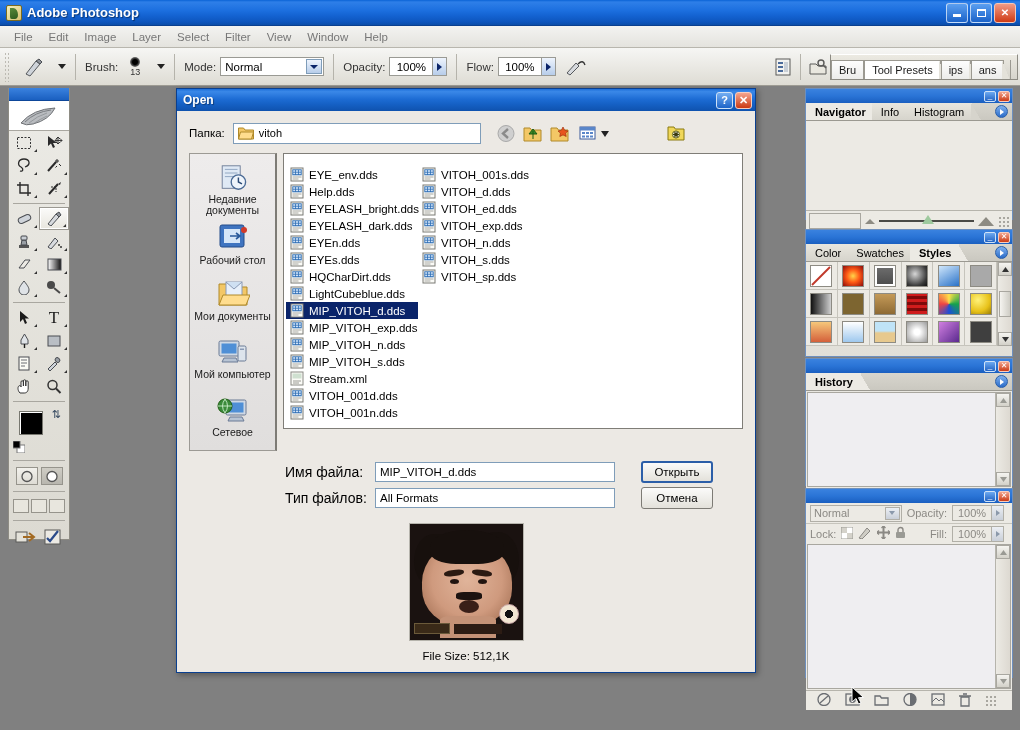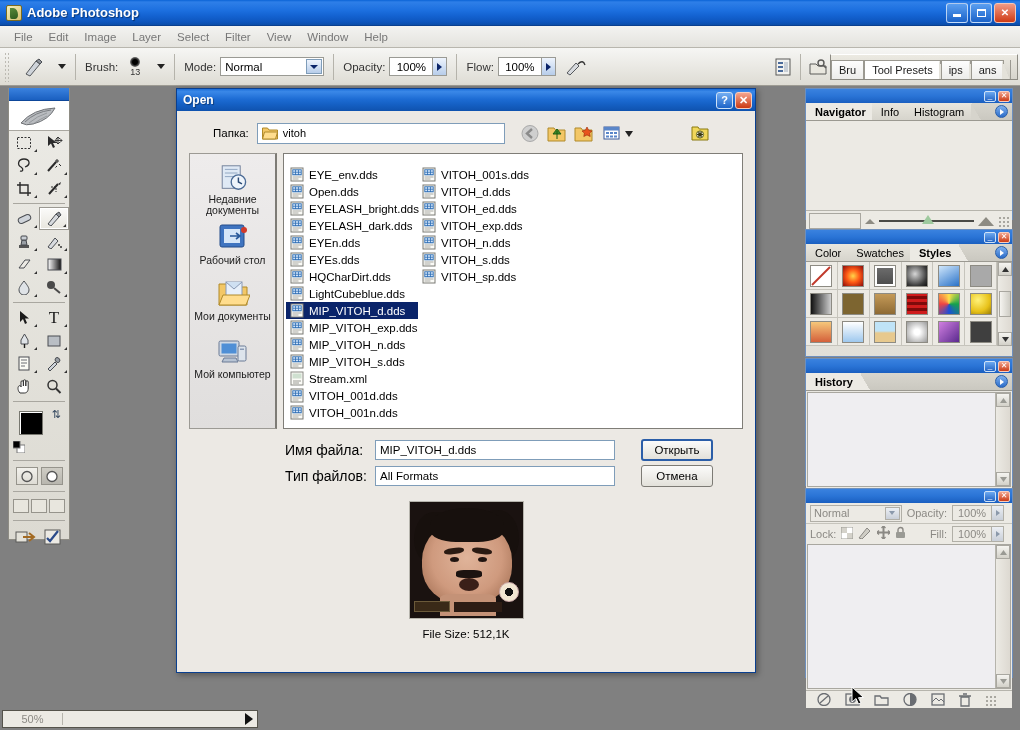--- a/index.html
+++ b/index.html
@@ -273,21 +273,21 @@
   .dlg-title-text { color:#fff;font-weight:bold;font-size:12px;text-shadow:1px 1px 1px rgba(0,0,0,.4); flex:1; }
   .dlg-btns { display:flex; gap:2px; margin-right:3px; }
   .dlg-b {
     width:17px;height:17px;border:1px solid #cfe2f7;border-radius:3px;
     display:flex;align-items:center;justify-content:center;color:#fff;font-size:11px;font-weight:bold;
     background: linear-gradient(180deg,#74aef2,#1e64c8);
   }
   .dlg-b.x { background: linear-gradient(180deg,#f4a58e,#cb3a14); border-color:#f8cdbe; }
   .dlg-body { padding:10px 12px 0 12px; }
   .look-row { display:flex; align-items:center; gap:8px; height:24px; }
-  .look-lbl { font-size:11.5px;color:#000;margin-left:24px; }
+  .look-lbl { font-size:11.5px;color:#000; }
   .look-combo {
     width:248px;height:21px;background:#fff;border:1px solid #7f9db9;
     display:flex;align-items:center;gap:5px;padding-left:4px;position:relative;
   }
   .look-combo .cbtn { right:1px; top:1px; width:17px; height:17px; }
   .tb-icons { display:flex;align-items:center;gap:4px; margin-left:6px; }
   .tbi { width:23px;height:21px;display:flex;align-items:center;justify-content:center; }
 
   .main-row { display:flex; margin-top:8px; gap:6px; }
   .places {
@@ -943,27 +943,20 @@
             </svg></div>
         <div><svg width="12" height="14">
               <path d="M2 4 h8 v9 H2 Z" fill="none" stroke="#6a6d72" stroke-width="1.3"></path>
               <path d="M0 3 h12 M4 1 h4" stroke="#6a6d72" stroke-width="1.3"></path>
             </svg></div>
         <div class="res-grip"></div>
       </div>
     </div>
   </div>
 
-  <div class="statusbar">
-    <div class="sb-inner">
-      <div class="sb-zoom">50%</div>
-      <div class="sb-info"></div>
-      <div class="sb-arrow"></div>
-    </div>
-  </div>
 
   <div class="dialog">
     <div class="dlg-title">
       <div class="dlg-title-text">Open</div>
       <div class="dlg-btns">
         <div class="dlg-b">?</div>
         <div class="dlg-b x">✕</div>
       </div>
     </div>
 
@@ -1055,20 +1048,30 @@
           <div class="place">
             <svg width="34" height="28" viewBox="0 0 34 28">
                 <rect x="3" y="3" width="20" height="15" rx="1.5" fill="#cfd8e4" stroke="#6a7a95"></rect>
                 <rect x="5.5" y="5.5" width="15" height="10" fill="#4f8fd6"></rect>
                 <path d="M8 20 h12 l2 4 H6 Z" fill="#b8c4d4" stroke="#6a7a95"></path>
                 <rect x="22" y="8" width="8" height="15" rx="1.5" fill="#dde4ec" stroke="#6a7a95"></rect>
                 <rect x="24" y="10.5" width="4" height="1.5" fill="#8a9ab5"></rect>
               </svg>
             <div class="place-lbl">Мой компьютер</div>
           </div>
+          <div class="place">
+            <svg width="34" height="28" viewBox="0 0 34 28">
+                <rect x="10" y="4" width="20" height="15" rx="1.5" fill="#cfd8e4" stroke="#6a7a95"></rect>
+                <rect x="12.5" y="6.5" width="15" height="10" fill="#4f8fd6"></rect>
+                <path d="M14 21 h12 l2 4 H12 Z" fill="#b8c4d4" stroke="#6a7a95"></path>
+                <circle cx="9" cy="10" r="7" fill="#3a8a3a" stroke="#1f5c12"></circle>
+                <path d="M2 10 h14 M9 3 q5 7 0 14 M9 3 q-5 7 0 14" fill="none" stroke="#bfe6bf" stroke-width="1"></path>
+              </svg>
+            <div class="place-lbl">Сетевое</div>
+          </div>
         </div>
 
         <div class="filelist">
           <div class="fl-cols">
             <div class="fl-col" id="fl-col1">
                 <div class="fl-item">
                   <svg class="ficon" viewBox="0 0 14 15">
                     <rect x="1" y="1" width="12" height="13" fill="#fbfbf7" stroke="#7a7a74"></rect>
                     <rect x="2.3" y="2.3" width="9.4" height="6" fill="#2f6fb5"></rect>
                     <rect x="3.2" y="3.2" width="2" height="1.6" fill="#cfe2f7"></rect>
@@ -1086,21 +1089,21 @@
                     <rect x="1" y="1" width="12" height="13" fill="#fbfbf7" stroke="#7a7a74"></rect>
                     <rect x="2.3" y="2.3" width="9.4" height="6" fill="#2f6fb5"></rect>
                     <rect x="3.2" y="3.2" width="2" height="1.6" fill="#cfe2f7"></rect>
                     <rect x="6" y="3.2" width="2" height="1.6" fill="#cfe2f7"></rect>
                     <rect x="8.8" y="3.2" width="2" height="1.6" fill="#cfe2f7"></rect>
                     <rect x="3.2" y="5.6" width="2" height="1.6" fill="#cfe2f7"></rect>
                     <rect x="6" y="5.6" width="2" height="1.6" fill="#cfe2f7"></rect>
                     <rect x="8.8" y="5.6" width="2" height="1.6" fill="#cfe2f7"></rect>
                     <path d="M2.5 10 h9 M2.5 12 h6" stroke="#a9a9a4"></path>
                   </svg>
-                  <span class="fl-name">Open.dds</span>
+                  <span class="fl-name">Help.dds</span>
                 </div>
                 <div class="fl-item">
                   <svg class="ficon" viewBox="0 0 14 15">
                     <rect x="1" y="1" width="12" height="13" fill="#fbfbf7" stroke="#7a7a74"></rect>
                     <rect x="2.3" y="2.3" width="9.4" height="6" fill="#2f6fb5"></rect>
                     <rect x="3.2" y="3.2" width="2" height="1.6" fill="#cfe2f7"></rect>
                     <rect x="6" y="3.2" width="2" height="1.6" fill="#cfe2f7"></rect>
                     <rect x="8.8" y="3.2" width="2" height="1.6" fill="#cfe2f7"></rect>
                     <rect x="3.2" y="5.6" width="2" height="1.6" fill="#cfe2f7"></rect>
                     <rect x="6" y="5.6" width="2" height="1.6" fill="#cfe2f7"></rect>

